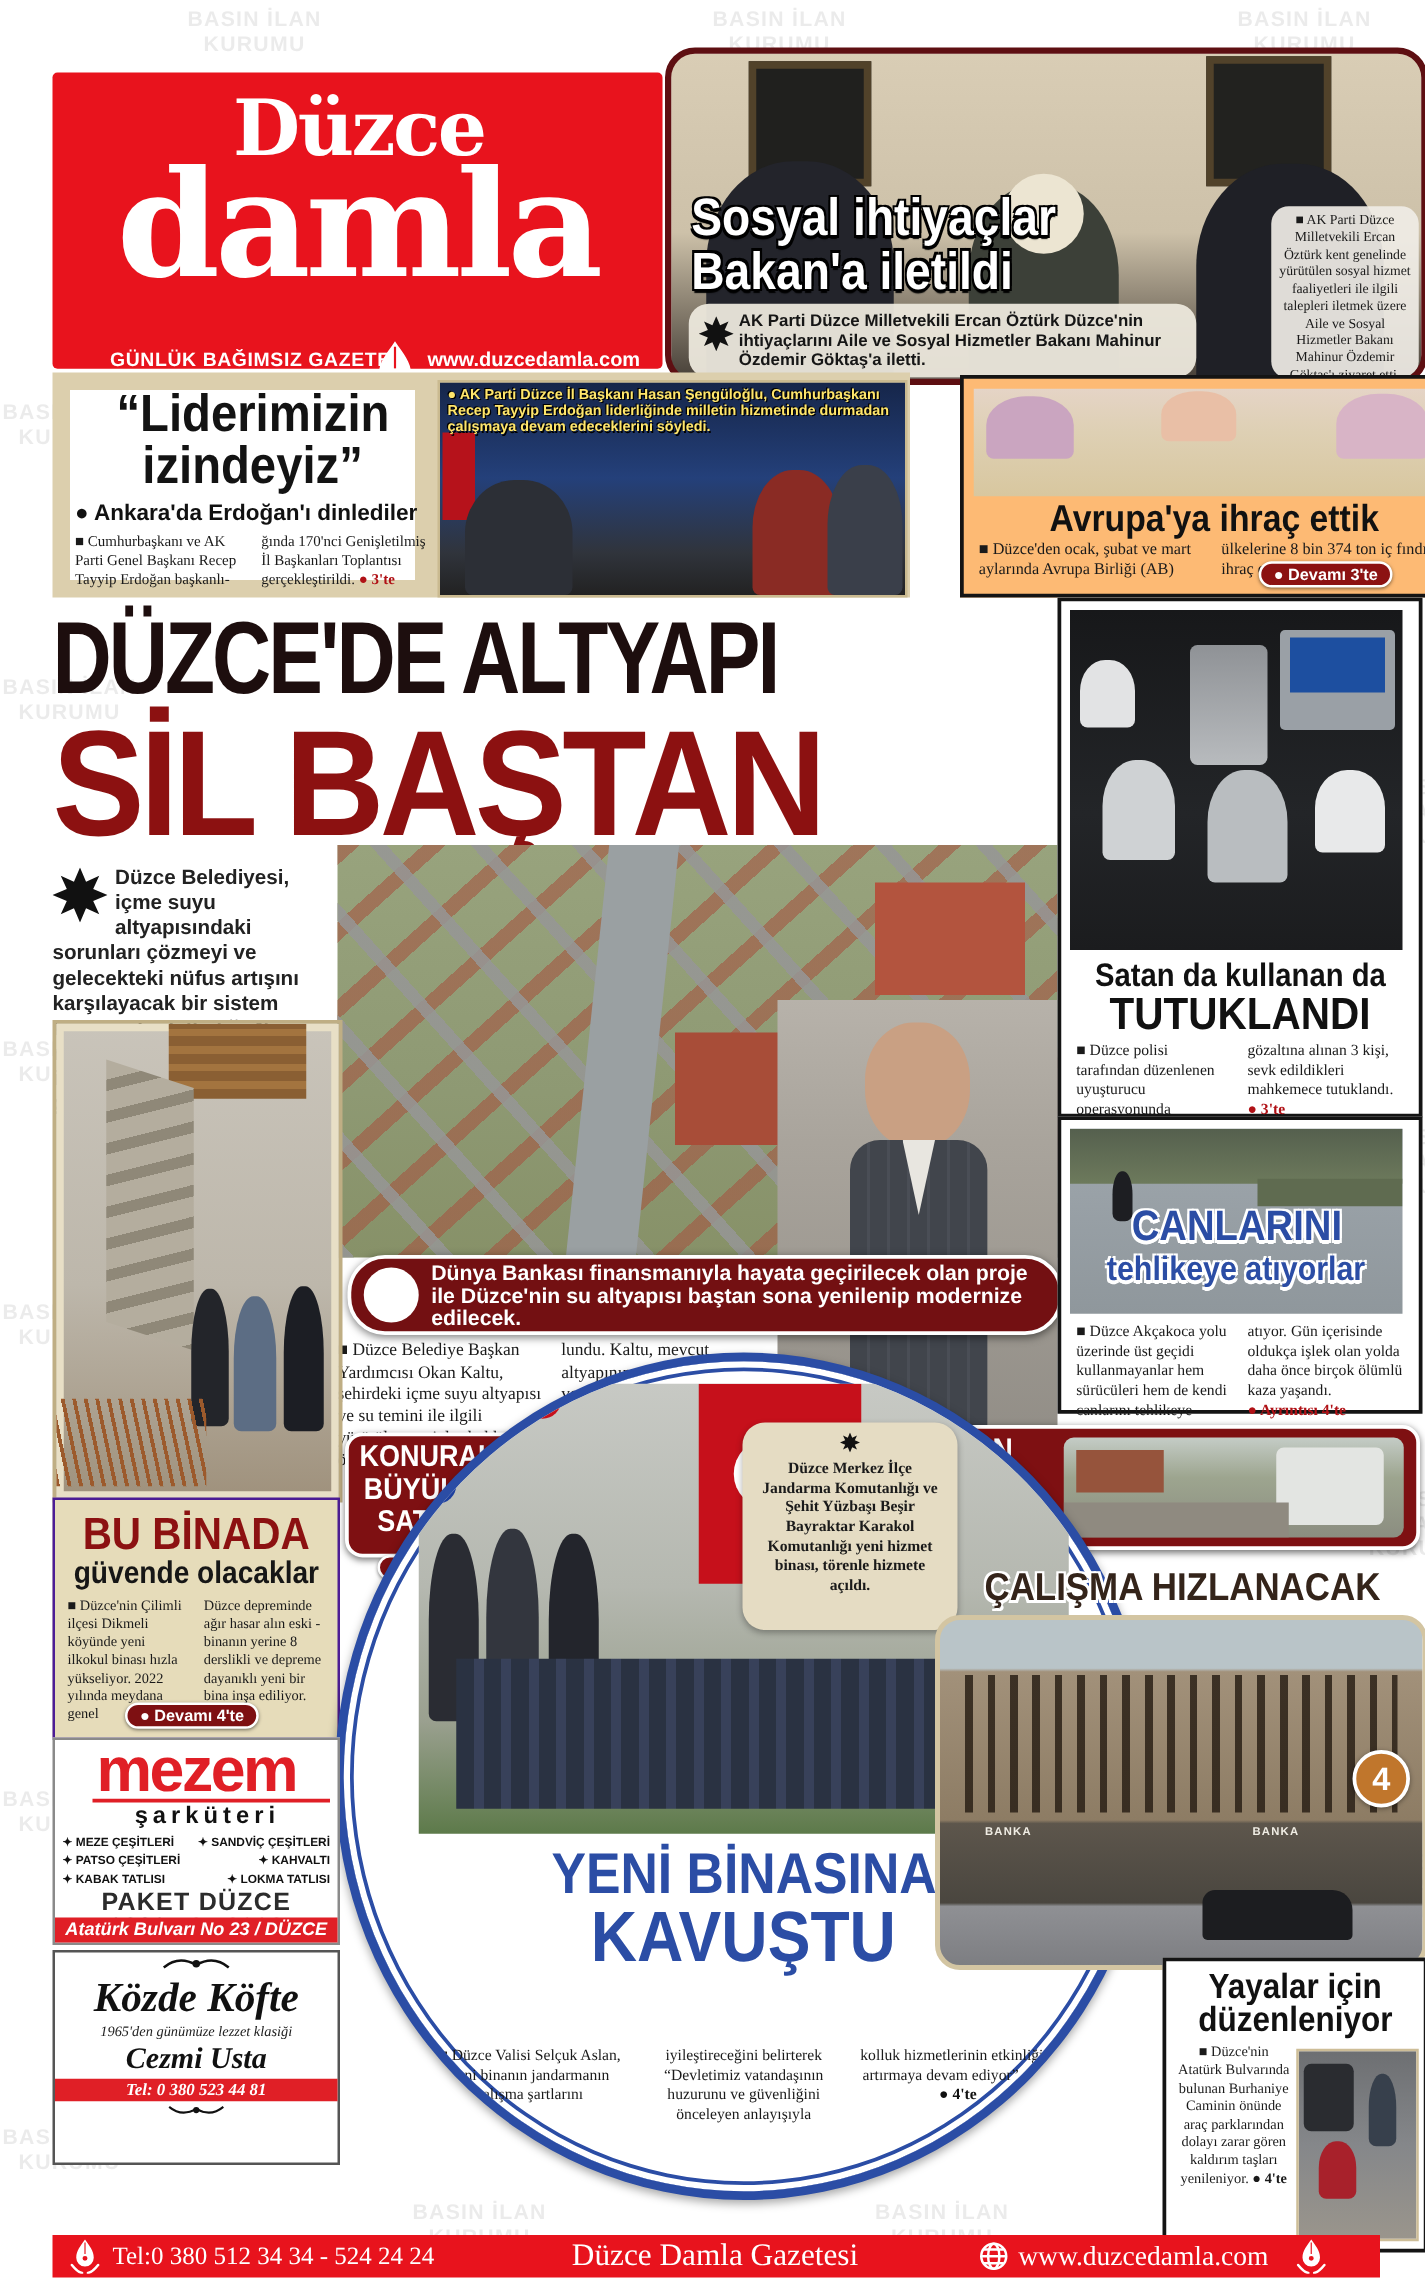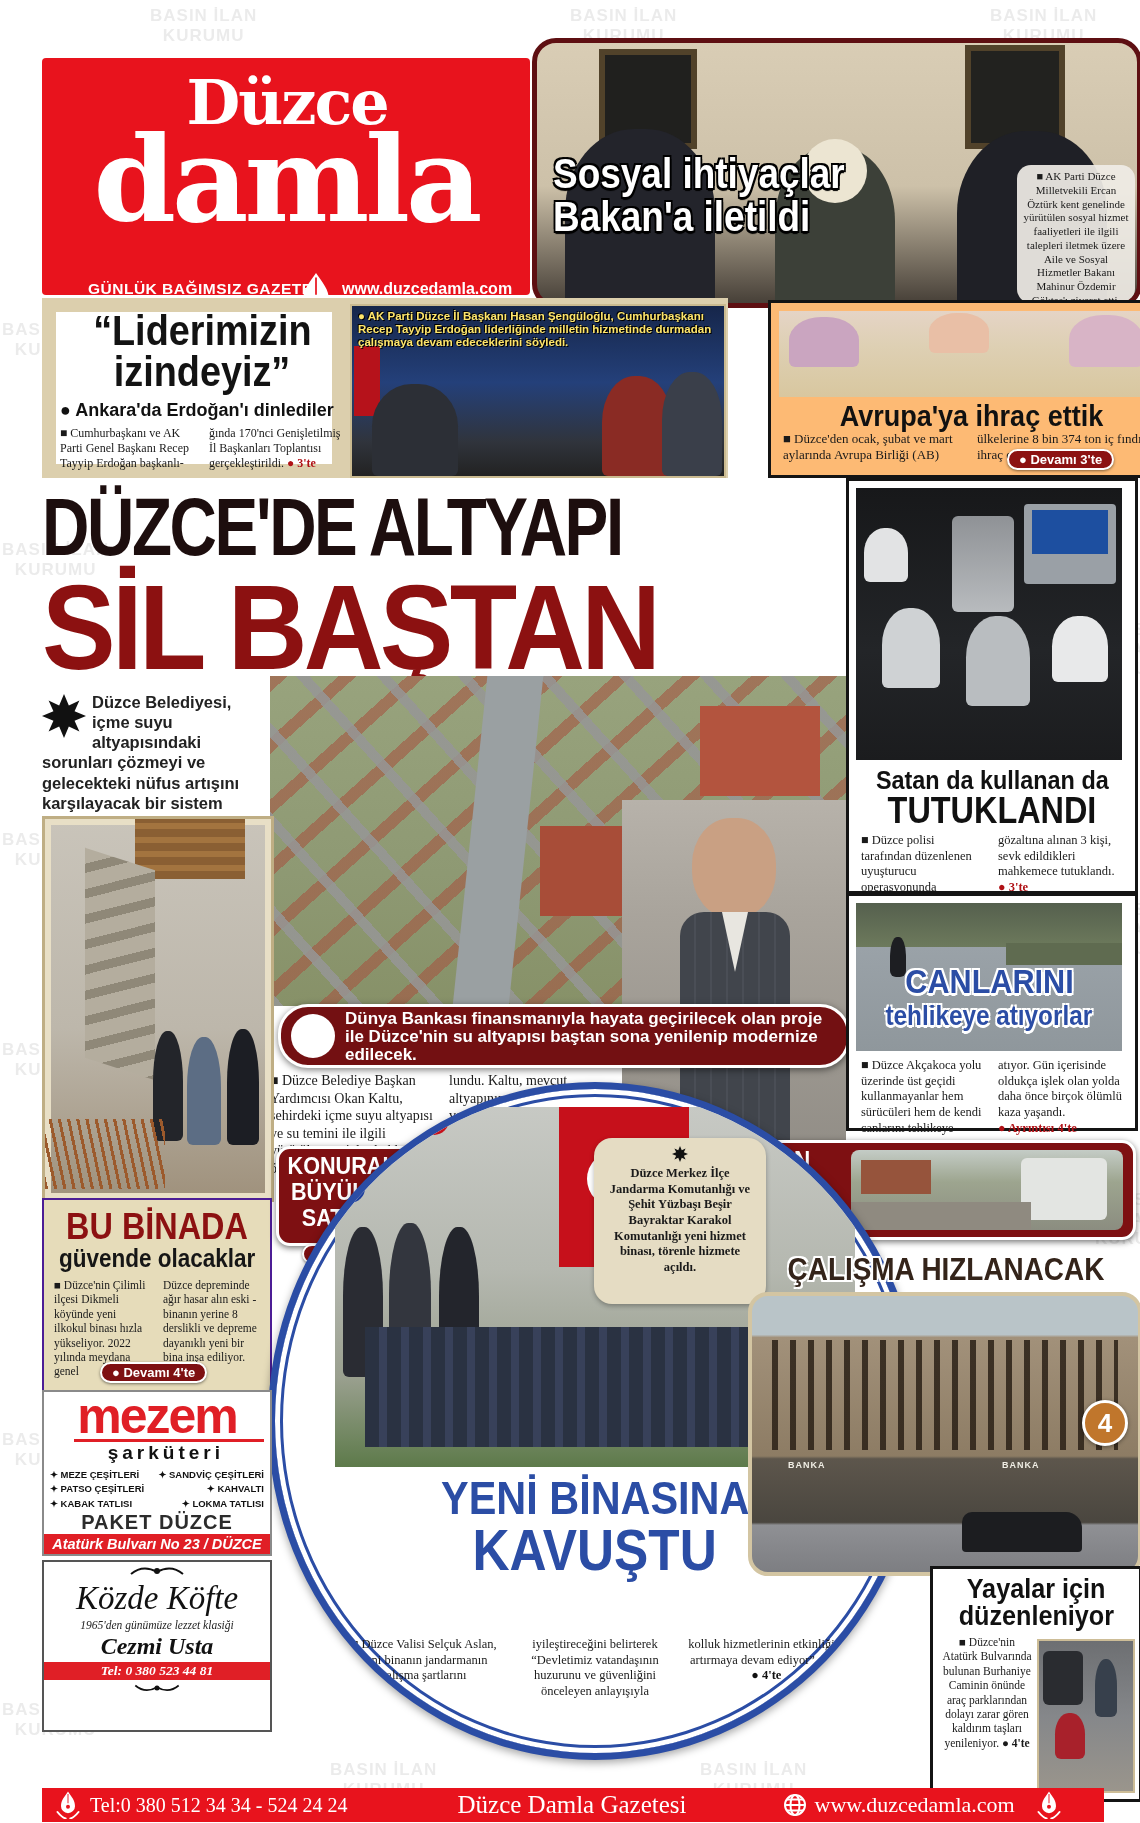--- a/index.html
+++ b/index.html
@@ -114,20 +114,26 @@
     <div class="abs" style="left:62px;top:6px;width:86px;height:88px;background:#20201e;border:6px solid #51422a;"></div>
     <div class="abs" style="left:428px;top:2px;width:88px;height:92px;background:#22221f;border:6px solid #51422a;"></div>
     <div class="person" style="left:28px;top:86px;width:150px;height:180px;background:#23242b;"></div>
     <div class="person" style="left:238px;top:104px;width:120px;height:160px;background:#3c4038;"></div>
     <div class="abs" style="left:266px;top:96px;width:64px;height:64px;background:#ece5d2;border-radius:50%;"></div>
     <div class="person" style="left:420px;top:88px;width:150px;height:178px;background:#1f2026;"></div>
     <div class="abs outline-dark" style="left:16px;top:110px;font-size:42px;font-weight:900;line-height:1.02;">
       <span class="cond">Sosyal ihtiyaçlar</span><br>
       <span class="cond">Bakan'a iletildi</span>
     </div>
+    <div class="abs" style="left:14px;top:200px;width:356px;background:rgba(236,232,220,.95);border-radius:16px;padding:6px 10px 6px 40px;">
+      <svg class="abs" style="left:8px;top:10px;color:#111;" width="28" height="28" viewBox="0 0 100 100">
+          <use href="#star8"></use>
+        </svg>
+      <span style="font-size:13.5px;font-weight:bold;color:#161616;line-height:1.15;display:block;">AK Parti Düzce Milletvekili Ercan Öztürk Düzce'nin ihtiyaçlarını Aile ve Sosyal Hizmetler Bakanı Mahinur Özdemir Göktaş'a iletti.</span>
+    </div>
     <div class="abs" style="left:480px;top:122px;width:106px;height:128px;background:rgba(240,237,230,.92);border-radius:14px;padding:5px 6px;text-align:center;">
       <span class="bodytxt" style="font-size:11px;display:block;">■ AK Parti Düzce Milletvekili Ercan Öztürk kent genelinde yürütülen sosyal hizmet faaliyetleri ile ilgili talepleri iletmek üzere Aile ve Sosyal Hizmetler Bakanı Mahinur Özdemir Göktaş'ı ziyaret etti.</span>
 
     </div>
   </div>
 
   <div class="abs z1" style="left:42px;top:298px;width:686px;height:180px;background:#dccfad;">
     <div class="abs" style="left:14px;top:14px;width:276px;height:152px;background:#fff;"></div>
     <div class="abs" style="left:20px;top:12px;width:280px;text-align:center;color:#131313;font-weight:900;font-size:42px;line-height:.98;">
       <span class="condc">“Liderimizin</span><br>
@@ -350,21 +356,21 @@
       <span style="color:#e01f26;">524 8008</span>
     </div>
     <div style="position:absolute;left:0;bottom:0;width:100%;background:#e01f26;color:#fff;font-weight:900;font-style:italic;font-size:14.5px;text-align:center;padding:2px 0;">Atatürk Bulvarı No 23 / DÜZCE</div>
   </div>
 
   <div class="abs z1 serif" style="left:42px;top:1560px;width:226px;height:168px;background:#fff;border:2px solid #555;text-align:center;">
     <svg width="60" height="14" viewBox="0 0 60 14" style="margin-top:2px;color:#111;">
       <path d="M4 10 Q16 0 30 8 Q44 0 56 10" fill="none" stroke="currentColor" stroke-width="2"></path>
       <circle cx="30" cy="7" r="3" fill="currentColor"></circle>
     </svg>
-    <div style="font-style:italic;font-weight:normal;font-size:33px;color:#111;line-height:1;">Közde Köfte</div>
+    <div style="font-style:italic;font-weight:bold;font-size:33px;color:#111;line-height:1;">Közde Köfte</div>
     <div style="font-style:italic;font-size:11.5px;color:#222;margin-top:4px;">1965'den günümüze lezzet klasiği</div>
     <div style="font-style:italic;font-weight:bold;font-size:24px;color:#111;margin-top:2px;">Cezmi Usta</div>
     <div style="background:#e01f26;color:#fff;font-style:italic;font-weight:bold;font-size:13.5px;padding:1px 0;margin-top:2px;">Tel: 0 380 523 44 81</div>
     <svg width="50" height="12" viewBox="0 0 60 14" style="margin-top:1px;color:#111;">
       <path d="M4 4 Q16 14 30 6 Q44 14 56 4" fill="none" stroke="currentColor" stroke-width="2"></path>
       <circle cx="30" cy="7" r="3" fill="currentColor"></circle>
     </svg>
   </div>
 
   <div class="abs z1" style="left:930px;top:1566px;width:206px;height:230px;background:#fff;border:3px solid #141414;">

